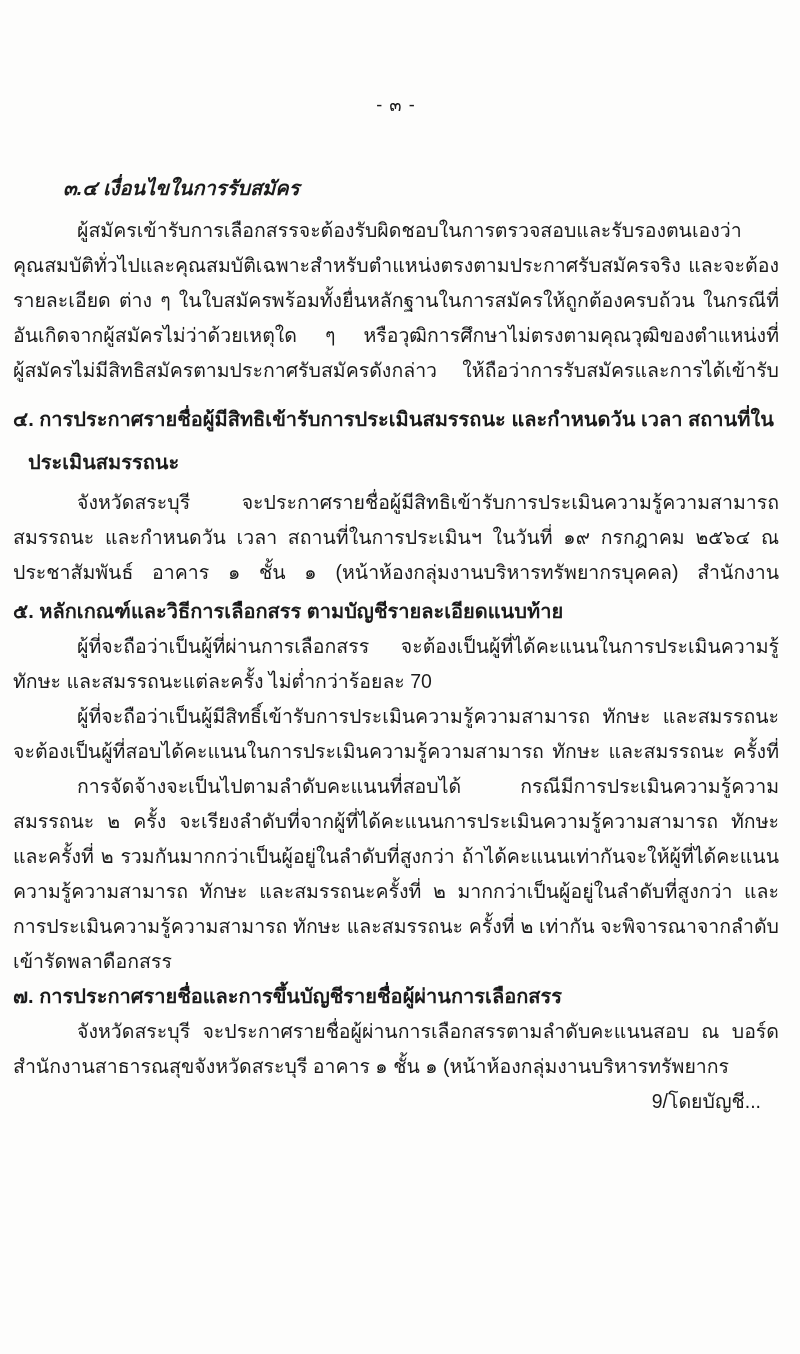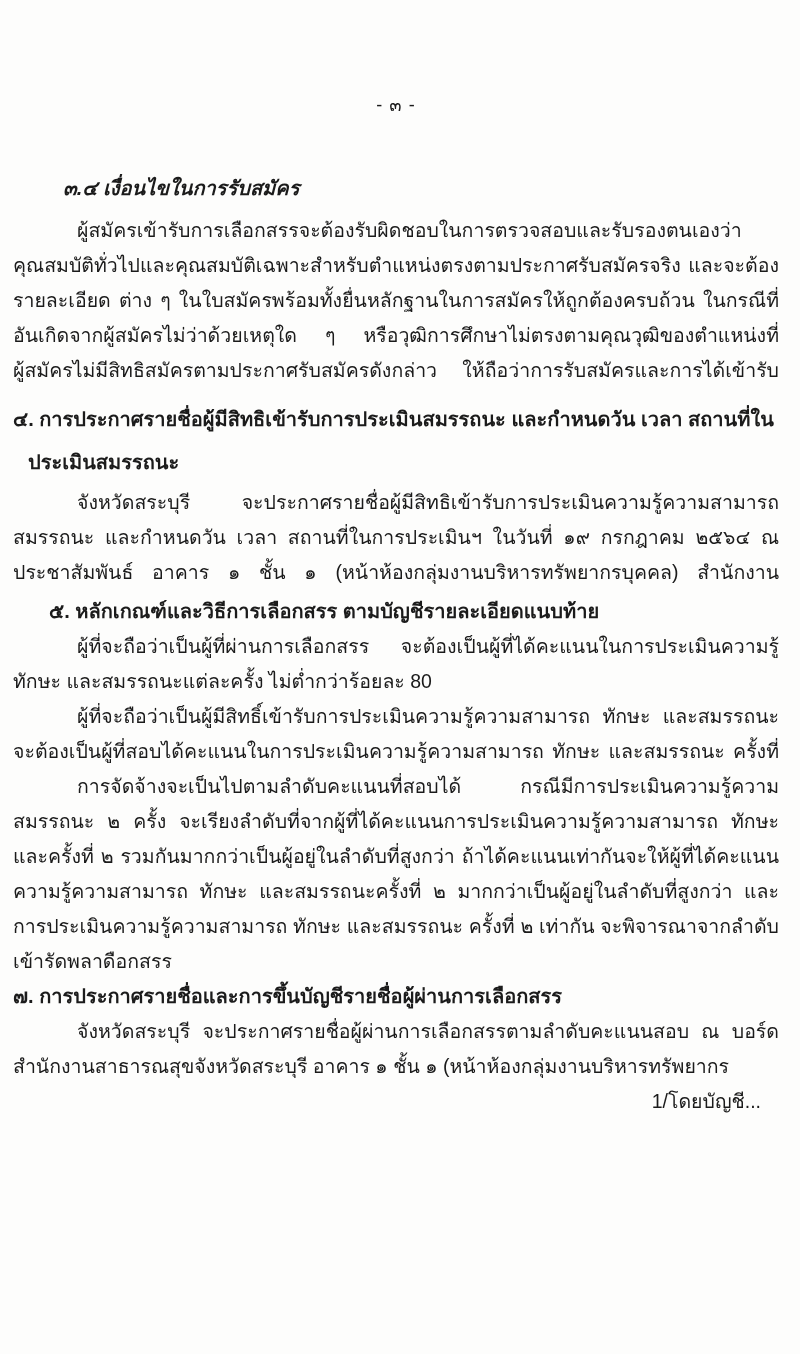--- a/index.html
+++ b/index.html
@@ -47,21 +47,21 @@
   }
   .sech {
     font-weight: bold;
     font-size: 20px;
   }
   .hcont { padding-left: 15px; margin-top: 8px; }
 
   .mt7  { margin-top: 7px; }
   .mt14 { margin-top: 14px; }
   .mt5  { margin-top: 5px; }
-  .mt4  { margin-top: 4px; margin-left: 36px; }
+  .mt4  { margin-top: 4px; }
 
   .footer-note {
     text-align: right;
     padding-right: 18px;
   }
 </style>
 </head>
 <body>
 
 <div class="page">
@@ -85,21 +85,21 @@
     <div class="ln j indent mt5">จังหวัดสระบุรี จะประกาศรายชื่อผู้มีสิทธิเข้ารับการประเมินความรู้ความสามารถ ทักษะ และ</div>
     <div class="ln j">สมรรถนะ และกำหนดวัน เวลา สถานที่ในการประเมินฯ ในวันที่ ๑๙ กรกฎาคม ๒๕๖๔ ณ บอร์ด</div>
     <div class="ln j">ประชาสัมพันธ์ อาคาร ๑ ชั้น ๑ (หน้าห้องกลุ่มงานบริหารทรัพยากรบุคคล) สำนักงานสาธารณสุขจังหวัดสระบุรี</div>
   </div>
 
   <div class="ln sech mt4">๕. หลักเกณฑ์และวิธีการเลือกสรร ตามบัญชีรายละเอียดแนบท้าย</div>
 
 
   <div>
     <div class="ln j indent">ผู้ที่จะถือว่าเป็นผู้ที่ผ่านการเลือกสรร จะต้องเป็นผู้ที่ได้คะแนนในการประเมินความรู้ความสามารถ</div>
-    <div class="ln">ทักษะ และสมรรถนะแต่ละครั้ง ไม่ต่ำกว่าร้อยละ 80</div>
+    <div class="ln">ทักษะ และสมรรถนะแต่ละครั้ง ไม่ต่ำกว่าร้อยละ 70</div>
   </div>
 
   <div>
     <div class="ln j indent">ผู้ที่จะถือว่าเป็นผู้มีสิทธิ์เข้ารับการประเมินความรู้ความสามารถ ทักษะ และสมรรถนะ ครั้งที่ ๒</div>
     <div class="ln j">จะต้องเป็นผู้ที่สอบได้คะแนนในการประเมินความรู้ความสามารถ ทักษะ และสมรรถนะ ครั้งที่ ๑ ไม่ต่ำกว่าร้อยละ ๖๐</div>
   </div>
 
   <div>
     <div class="ln j indent">การจัดจ้างจะเป็นไปตามลำดับคะแนนที่สอบได้ กรณีมีการประเมินความรู้ความสามารถ ทักษะและ</div>
     <div class="ln j">สมรรถนะ ๒ ครั้ง จะเรียงลำดับที่จากผู้ที่ได้คะแนนการประเมินความรู้ความสามารถ ทักษะ และสมรรถนะครั้งที่ ๑</div>
@@ -109,15 +109,15 @@
     <div class="ln">เข้ารัดพลาดือกสรร</div>
   </div>
 
   <div class="ln sech">๗. การประกาศรายชื่อและการขึ้นบัญชีรายชื่อผู้ผ่านการเลือกสรร</div>
 
   <div>
     <div class="ln j indent">จังหวัดสระบุรี จะประกาศรายชื่อผู้ผ่านการเลือกสรรตามลำดับคะแนนสอบ ณ บอร์ดประชาสัมพันธ์</div>
     <div class="ln">สำนักงานสาธารณสุขจังหวัดสระบุรี อาคาร ๑ ชั้น ๑ (หน้าห้องกลุ่มงานบริหารทรัพยากรบุคคล)</div>
   </div>
 
-  <div class="ln footer-note">1/โดยบัญชี...</div>
+  <div class="ln footer-note">9/โดยบัญชี...</div>
 
 </div>
 
 </body></html>

